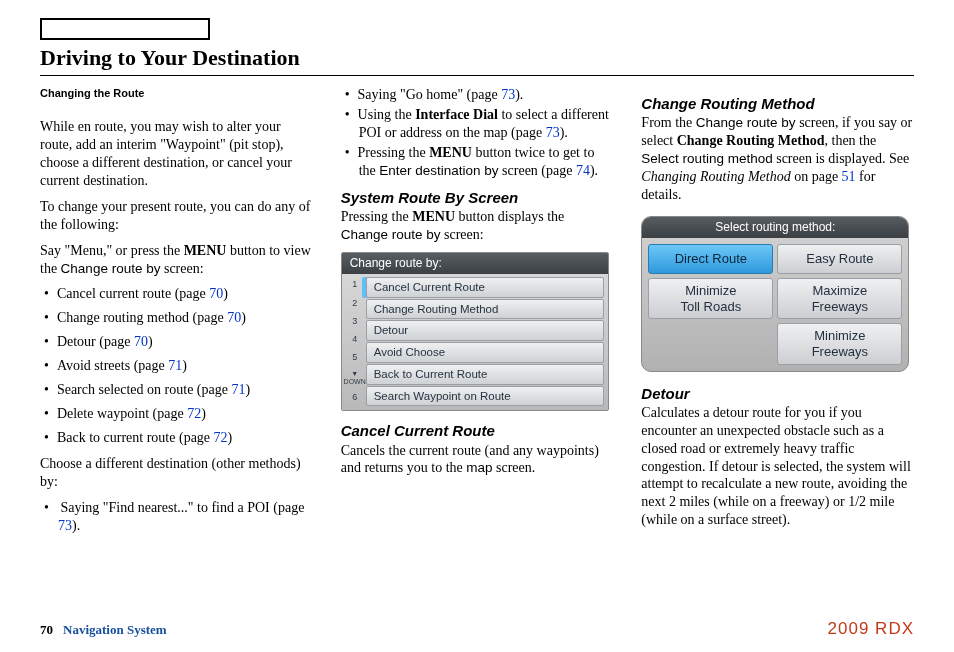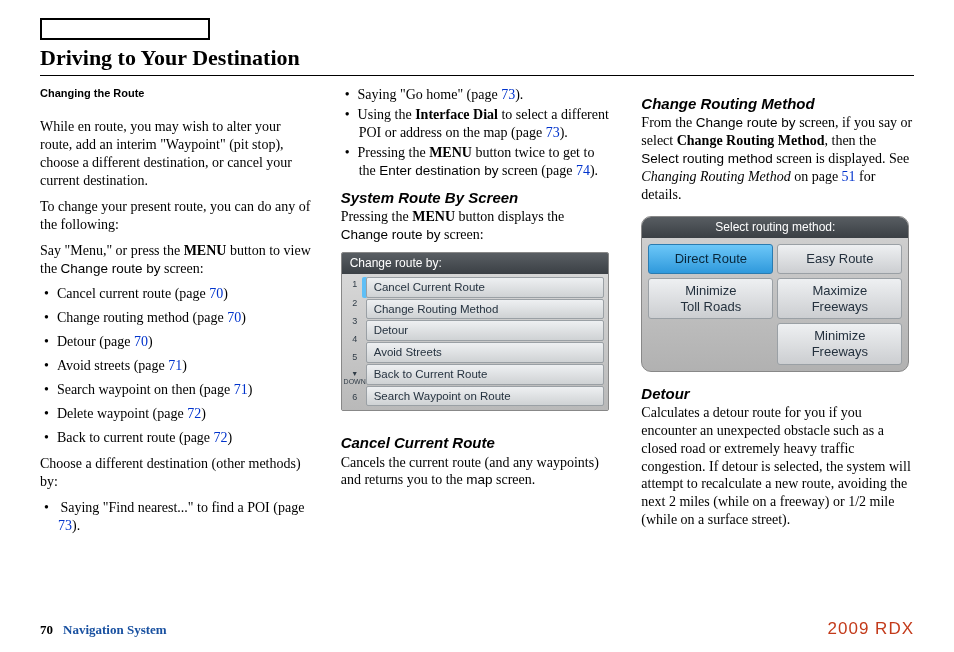--- a/index.html
+++ b/index.html
@@ -82,21 +82,21 @@
     font-size: 17px;
     color: #c33a1a;
     letter-spacing: 1px;
   }
 
   
   .nav-screen {
     width: 268px;
     border: 1px solid #888;
     background: #c8c8c8;
-    margin: 6px 0 22px 0;
+    margin: 6px 0 10px 0;
     font-family: Arial, Helvetica, sans-serif;
     font-size: 12px;
     overflow: hidden;
     border-radius: 2px;
   }
   .nav-screen .titlebar {
     background: linear-gradient(#595e63,#3b4045);
     color: #fff;
     padding: 3px 8px;
     font-size: 12px;
@@ -185,21 +185,21 @@
     <p>While en route, you may wish to alter your route, add an interim "Waypoint" (pit stop), choose a different destination, or cancel your current destination.</p>
     <p>To change your present route, you can do any of the following:</p>
     <p>
       <span>Say "Menu," or press the </span><span class="b">MENU</span><span> button to view the </span><span class="sans">Change route by</span><span> screen:</span>
     </p>
     <ul id="list1">
         <li><span>Cancel current route (page </span><span class="pglink">70</span><span>)</span></li>
         <li><span>Change routing method (page </span><span class="pglink">70</span><span>)</span></li>
         <li><span>Detour (page </span><span class="pglink">70</span><span>)</span></li>
         <li><span>Avoid streets (page </span><span class="pglink">71</span><span>)</span></li>
-        <li><span>Search waypoint on then (page </span><span class="pglink">71</span><span>)</span></li>
+        <li><span>Search selected on route (page </span><span class="pglink">71</span><span>)</span></li>
         <li><span>Delete waypoint (page </span><span class="pglink">72</span><span>)</span></li>
         <li><span>Back to current route (page </span><span class="pglink">72</span><span>)</span></li>
       </ul>
     <p>Choose a different destination (other methods) by:</p>
     <ul class="tight">
       <li>
         <span>Saying "Find nearest..." to find a POI (page </span><span class="pglink">73</span><span>).</span>
       </li>
     </ul>
   </div>
@@ -225,21 +225,21 @@
             <div>3</div>
             <div>4</div>
             <div>5</div>
             <div class="down">▼<br>DOWN</div>
             <div>6</div>
           </div>
         <div class="listcol" id="listcol">
             <div class="row sel">Cancel Current Route</div>
             <div class="row">Change Routing Method</div>
             <div class="row">Detour</div>
-            <div class="row">Avoid Streets</div>
+            <div class="row">Avoid Choose</div>
             <div class="row">Back to Current Route</div>
             <div class="row">Search Waypoint on Route</div>
           </div>
       </div>
     </div>
 
     <div class="subsection-title">Cancel Current Route</div>
     <p>
       <span>Cancels the current route (and any waypoints) and returns you to the </span><span class="sans">map</span><span> screen.</span>
     </p>

